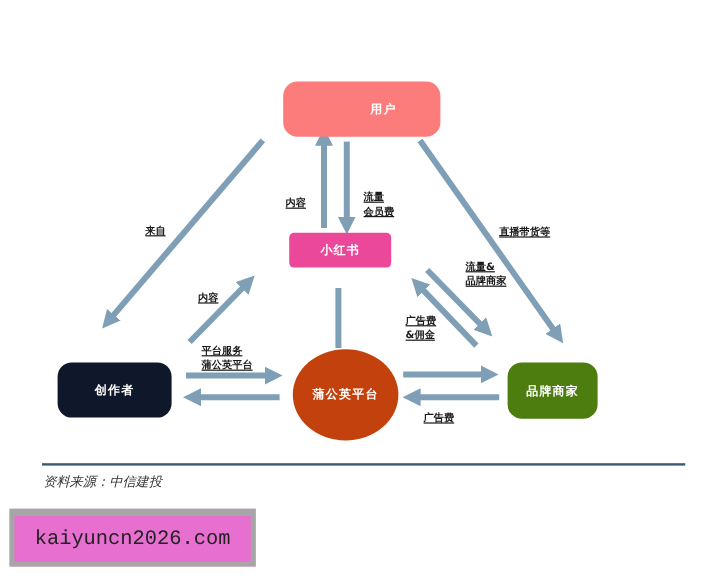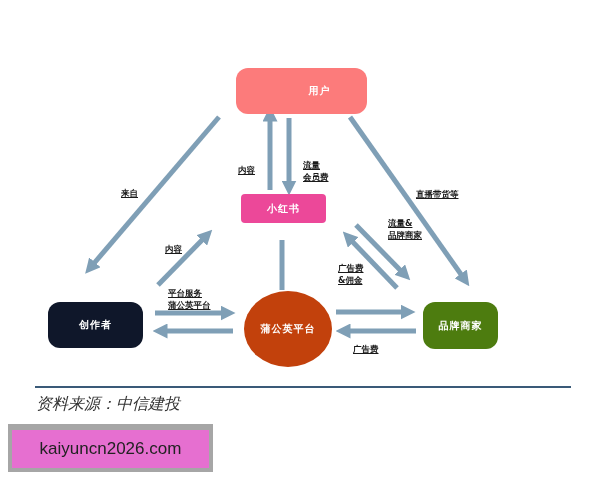--- a/index.html
+++ b/index.html
@@ -5,24 +5,24 @@
     html, body { margin: 0; padding: 0; background: #ffffff; }
     body { width: 600px; height: 480px; position: relative; overflow: hidden;
            font-family: "DejaVu Sans", sans-serif; }
     .node { position: absolute; display: flex; align-items: center; justify-content: center;
             color: #ffffff; font-size: 10px; font-weight: bold; letter-spacing: 1px; }
     .rect { border-radius: 12px; }
     .label { position: absolute; font-size: 8.5px; color: #1a1a1a; font-weight: bold; line-height: 12px; white-space: nowrap; text-decoration: underline; }
     svg.arrows { position: absolute; left: 0; top: 0; }
     .rule { position: absolute; left: 35px; top: 386px; width: 536px; height: 2px; background: #3a5a78; }
     .source { position: absolute; left: 36px; top: 394px; font-family: Liberation Mono, monospace;
-              font-style: italic; font-size: 16px; color: #333; }
+              font-style: italic; font-size: 11px; color: #333; }
     .watermark { position: absolute; left: 8px; top: 424px; width: 205px; height: 48px; box-sizing: border-box;
                  border: 4px solid #a6a6a6; border-top-width: 6px; display: flex; align-items: center; justify-content: center;
-                 font-family: Liberation Sans, sans-serif; font-size: 17px; color: #222; }
+                 font-family: Liberation Mono, monospace; font-size: 17px; color: #222; }
   </style>
 </head>
 <body>
 
 <svg class="arrows" width="600" height="480">
   <defs>
     <marker id="ah" markerWidth="3" markerHeight="3" refX="1.5" refY="1.5" orient="auto" markerUnits="strokeWidth">
       <path d="M0,0 L3,1.5 L0,3 z" fill="#7f9fb6"></path>
     </marker>
   </defs>

